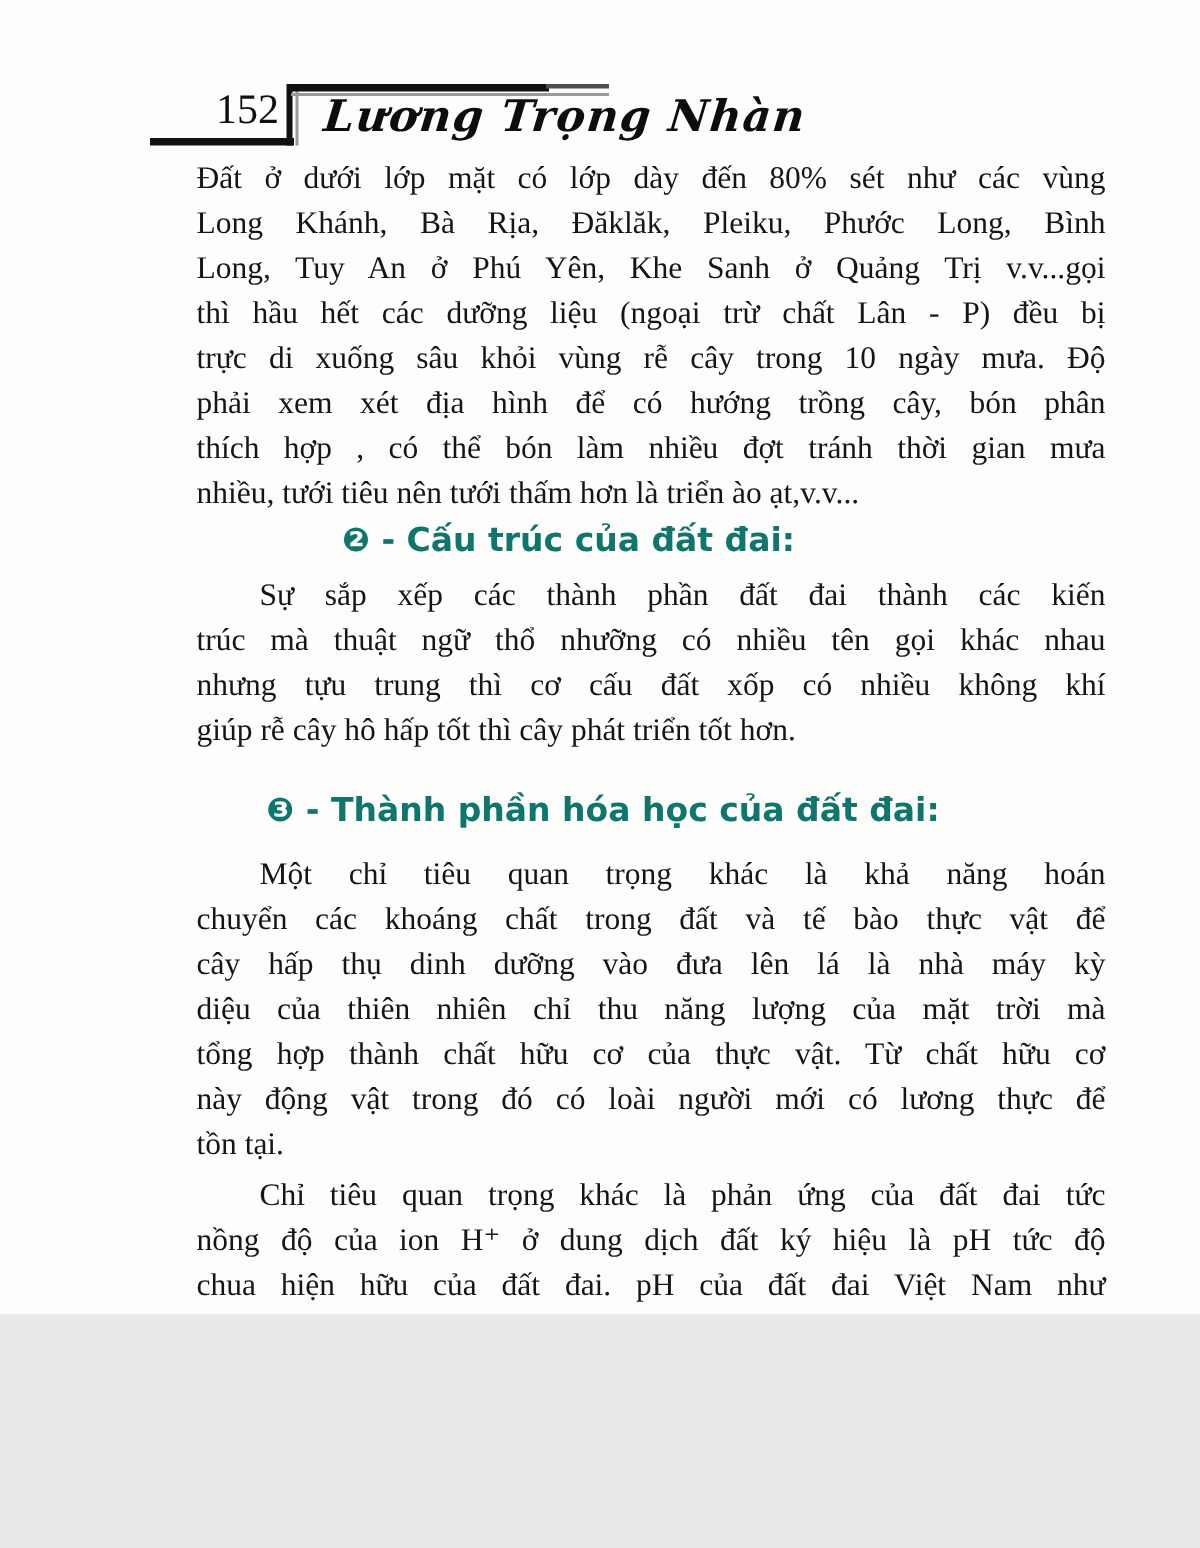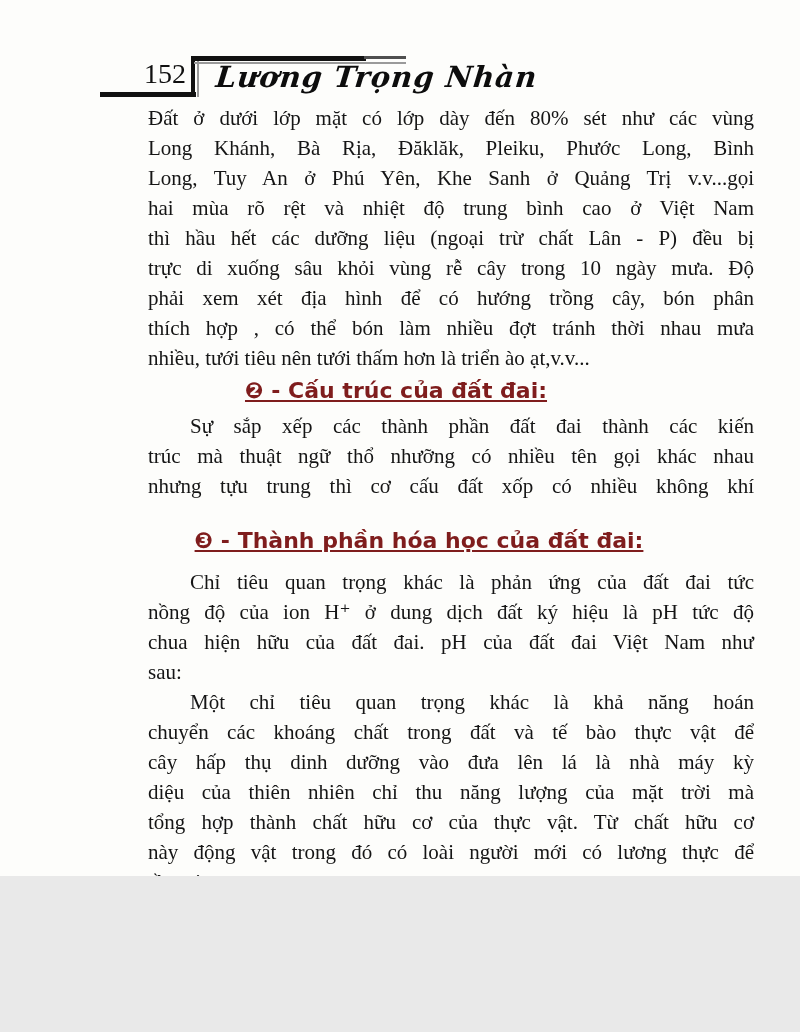--- a/index.html
+++ b/index.html
@@ -28,30 +28,30 @@
   }
   .rule{position:absolute;background:#111;}
   .rule-under-num{left:100px;top:92px;width:96px;height:5px;}
   .rule-vert{left:191px;top:56px;width:4px;height:41px;}
   .rule-vert-gray{left:197px;top:60px;width:2px;height:37px;background:#9a9a9a;}
   .rule-top{left:194px;top:56px;width:172px;height:5px;}
   .rule-top-thin{left:364px;top:56px;width:42px;height:3px;background:#4f4f4f;}
   .rule-top-gray{left:194px;top:62px;width:212px;height:2px;background:#9a9a9a;}
   
   .column{
-    position:absolute;left:148px;top:103px;width:606px;
+    position:absolute;left:131px;top:103px;width:606px;
   }
   .para{font-size:21px;line-height:30px;color:#151515;}
   .bline{text-align:justify;text-align-last:justify;white-space:normal;}
   .bline-last{text-align-last:left;}
   .para-indent .bline:first-child{text-indent:42px;}
   .heading{
     font-family:"DejaVu Sans","Liberation Sans",sans-serif;
     font-weight:bold;font-size:22px;line-height:32px;
-    text-align:center;color:#7f1d1d;letter-spacing:0px;text-decoration:underline;
+    text-align:center;color:#0f766e;letter-spacing:0px;
   }
   .heading-2{margin:2px 0 4px 0;transform:translateX(-55px);}
   .heading-3{margin:24px 0 10px 0;transform:translateX(-32px);}
   .para-p3{margin-top:0;}
   .para-p4{margin-top:4px;}
   
   .watermark{
     position:absolute;left:632px;top:977px;
     display:flex;align-items:center;gap:4px;
   }
@@ -84,53 +84,53 @@
     <div class="rule rule-top-gray"></div>
     <div class="page-num">152</div>
     <div class="author">Lương Trọng Nhàn</div>
   </div>
 
   <main class="column">
     <div class="para">
         <div class="bline">Đất ở dưới lớp mặt có lớp dày đến 80% sét như các vùng</div>
         <div class="bline">Long Khánh, Bà Rịa, Đăklăk, Pleiku, Phước Long, Bình</div>
         <div class="bline">Long, Tuy An ở Phú Yên, Khe Sanh ở Quảng Trị v.v...gọi</div>
-        <div class="bline">hai mùa rõ rệt và nhiệt độ trung bình cao ở Việt Nam</div>
         <div class="bline">thì hầu hết các dưỡng liệu (ngoại trừ chất Lân - P) đều bị</div>
         <div class="bline">trực di xuống sâu khỏi vùng rễ cây trong 10 ngày mưa. Độ</div>
         <div class="bline">phải xem xét địa hình để có hướng trồng cây, bón phân</div>
-        <div class="bline">thích hợp , có thể bón làm nhiều đợt tránh thời nhau mưa</div>
+        <div class="bline">thích hợp , có thể bón làm nhiều đợt tránh thời gian mưa</div>
         <div class="bline bline-last">nhiều, tưới tiêu nên tưới thấm hơn là triển ào ạt,v.v...</div>
       </div>
 
     <h2 class="heading heading-2">❷ - Cấu trúc của đất đai:</h2>
 
     <div class="para para-indent">
         <div class="bline">Sự sắp xếp các thành phần đất đai thành các kiến</div>
         <div class="bline">trúc mà thuật ngữ thổ nhưỡng có nhiều tên gọi khác nhau</div>
         <div class="bline">nhưng tựu trung thì cơ cấu đất xốp có nhiều không khí</div>
+        <div class="bline bline-last">giúp rễ cây hô hấp tốt thì cây phát triển tốt hơn.</div>
       </div>
 
     <h2 class="heading heading-3">❸ - Thành phần hóa học của đất đai:</h2>
-
-    <div class="para para-indent para-p4">
-        <div class="bline">Chỉ tiêu quan trọng khác là phản ứng của đất đai tức</div>
-        <div class="bline">nồng độ của ion H⁺ ở dung dịch đất ký hiệu là pH tức độ</div>
-        <div class="bline">chua hiện hữu của đất đai. pH của đất đai Việt Nam như</div>
-        <div class="bline bline-last">sau:</div>
-      </div>
 
     <div class="para para-indent para-p3">
         <div class="bline">Một chỉ tiêu quan trọng khác là khả năng hoán</div>
         <div class="bline">chuyển các khoáng chất trong đất và tế bào thực vật để</div>
         <div class="bline">cây hấp thụ dinh dưỡng vào đưa lên lá là nhà máy kỳ</div>
         <div class="bline">diệu của thiên nhiên chỉ thu năng lượng của mặt trời mà</div>
         <div class="bline">tổng hợp thành chất hữu cơ của thực vật. Từ chất hữu cơ</div>
         <div class="bline">này động vật trong đó có loài người mới có lương thực để</div>
         <div class="bline bline-last">tồn tại.</div>
+      </div>
+
+    <div class="para para-indent para-p4">
+        <div class="bline">Chỉ tiêu quan trọng khác là phản ứng của đất đai tức</div>
+        <div class="bline">nồng độ của ion H⁺ ở dung dịch đất ký hiệu là pH tức độ</div>
+        <div class="bline">chua hiện hữu của đất đai. pH của đất đai Việt Nam như</div>
+        <div class="bline bline-last">sau:</div>
       </div>
   </main>
 
   <div class="watermark">
     <span class="wm-logo">
       <svg viewBox="0 0 100 100" xmlns="http://www.w3.org/2000/svg">
         <defs>
             <clipPath id="yy">
               <circle cx="50" cy="50" r="46"></circle>
             </clipPath>

